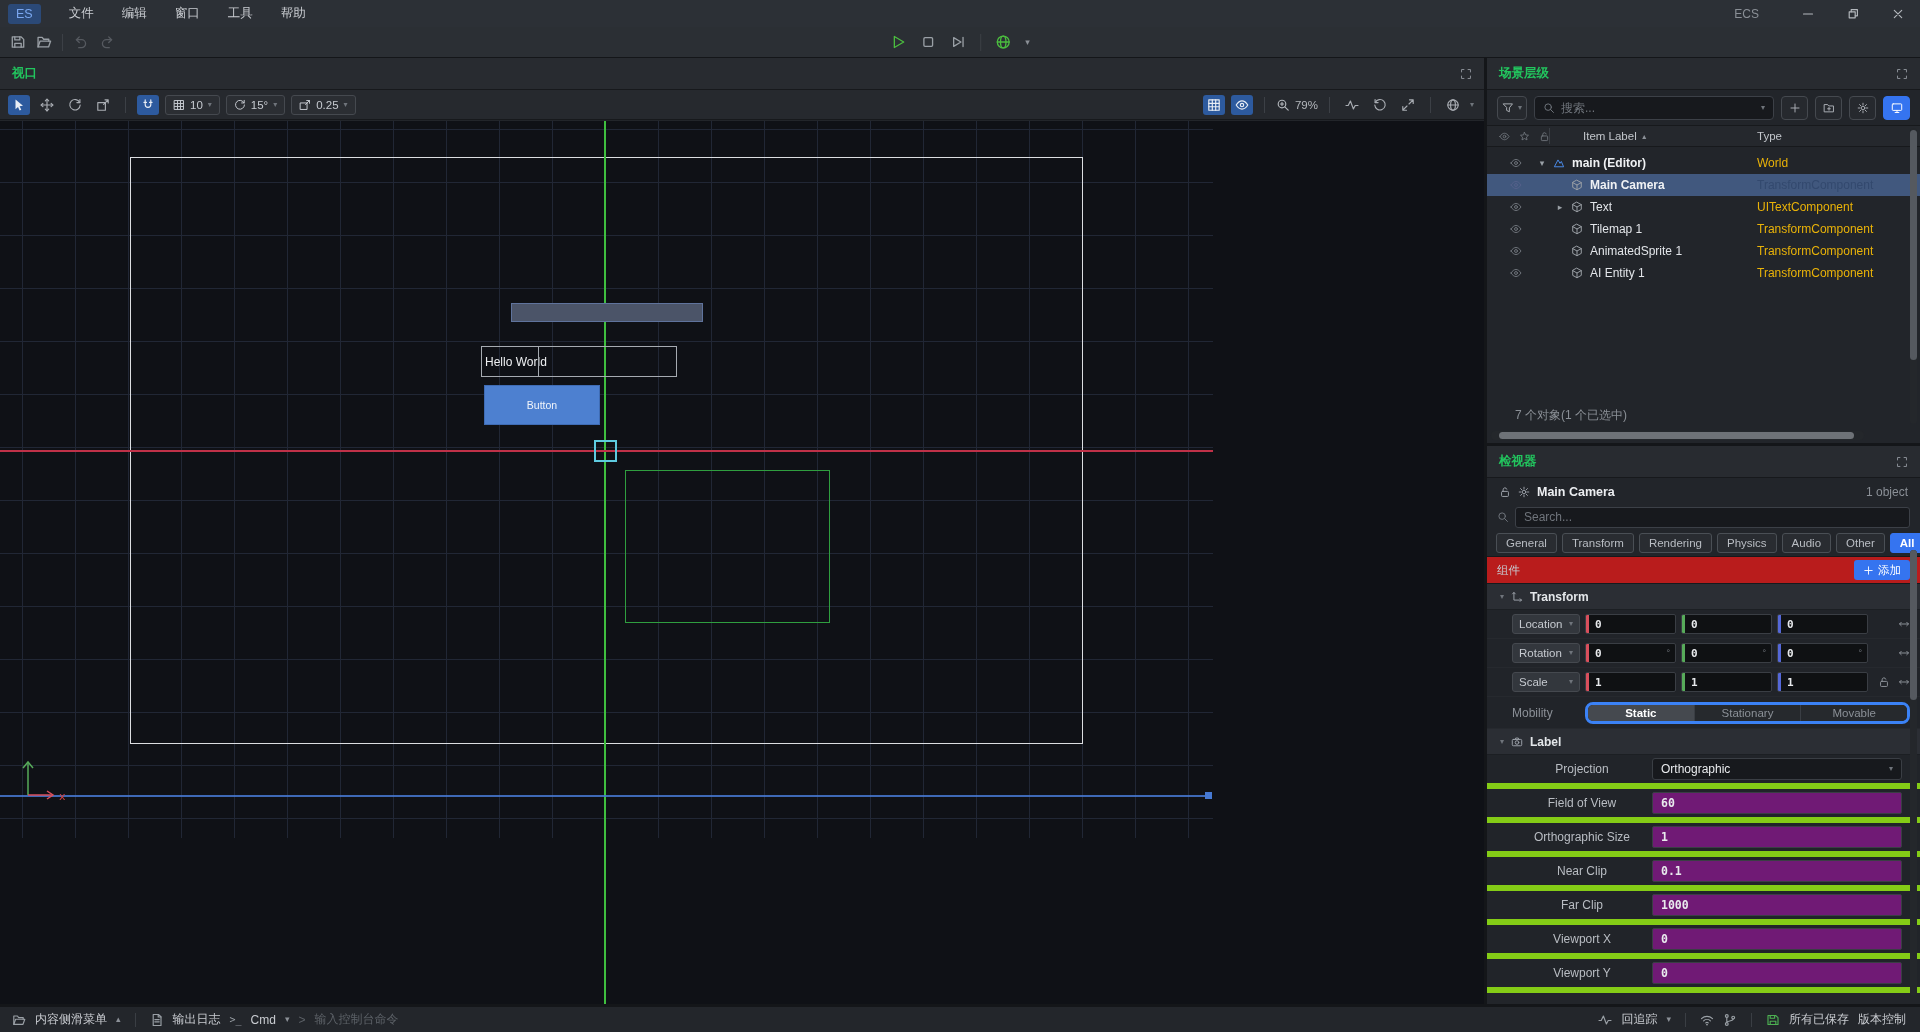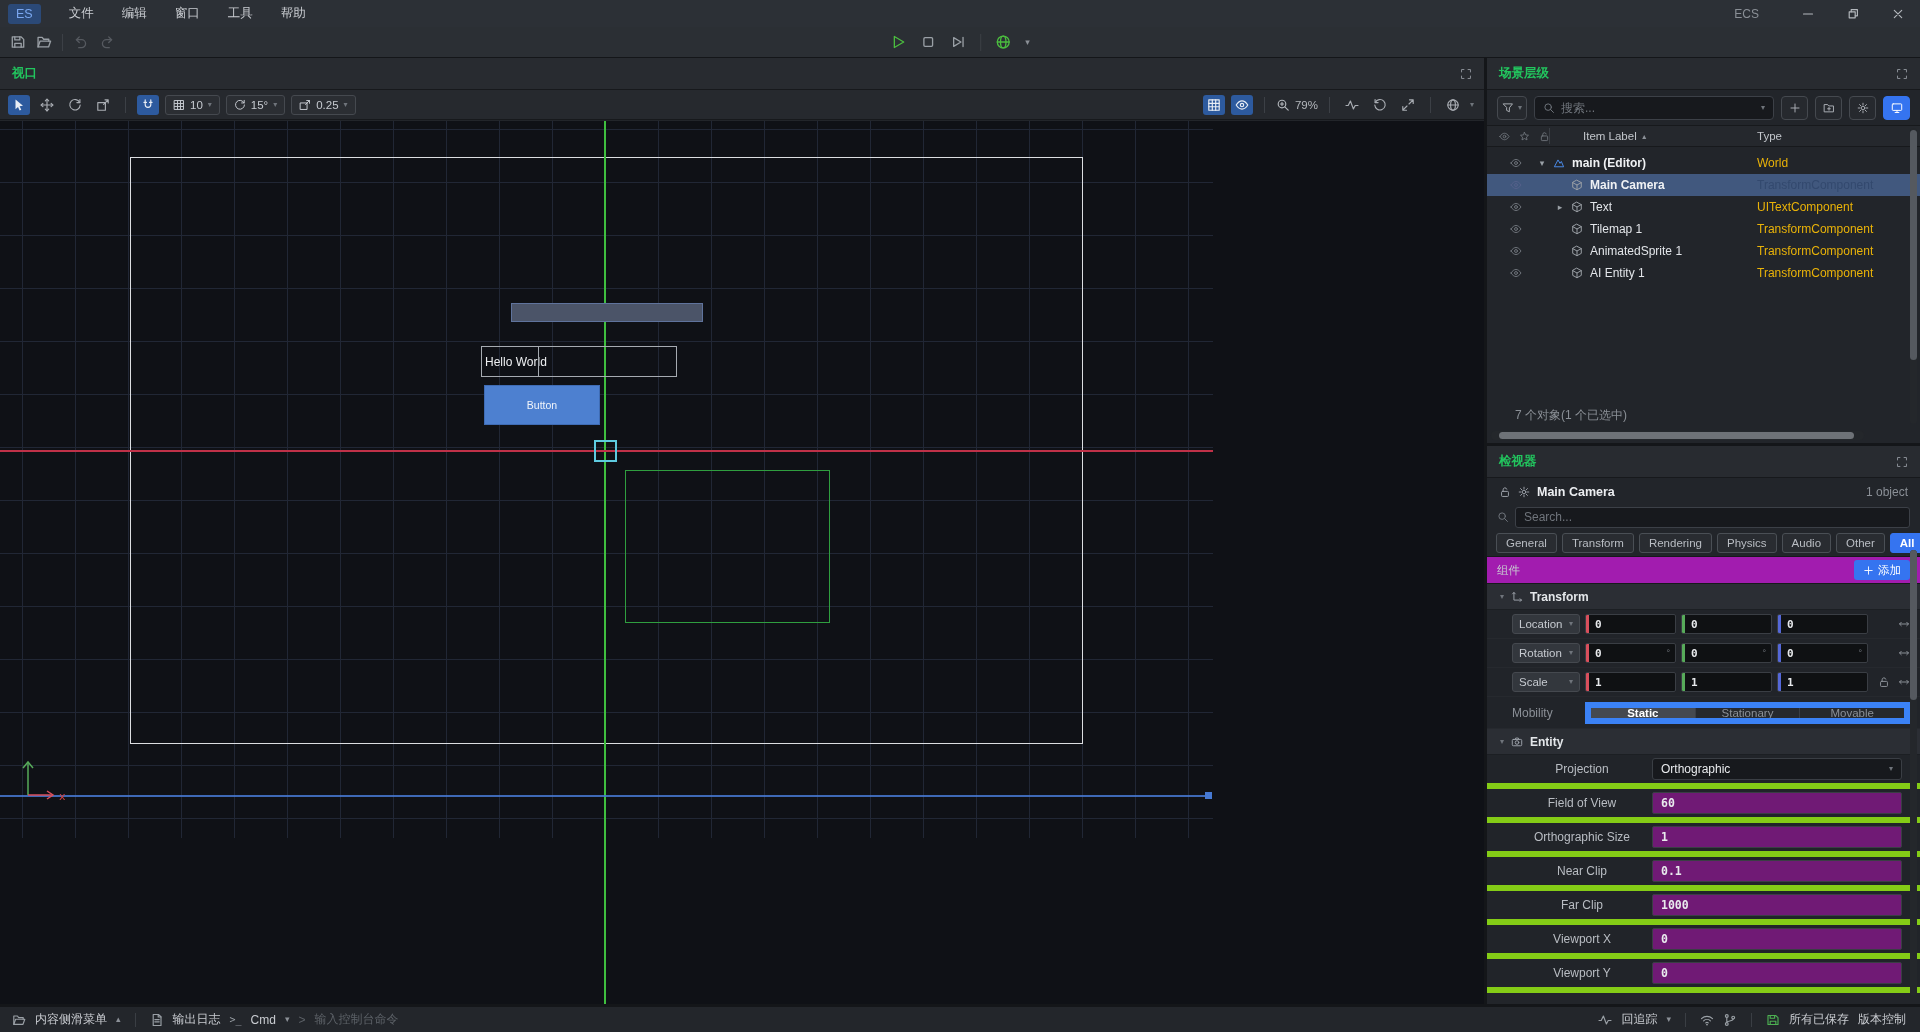--- a/index.html
+++ b/index.html
@@ -112,35 +112,35 @@
   .ins-obj{height:27px;display:flex;align-items:center;gap:7px;padding:0 12px;color:#9aa0a8;}
   .ins-obj .name{font-weight:bold;font-size:12.5px;color:#eceef1;}
   .ins-obj .count{margin-left:auto;color:#8b9097;font-size:12px;}
   .ins-search{height:24px;display:flex;align-items:center;gap:6px;padding:0 10px;color:#6f747b;}
   .ins-search .box{flex:1;height:21px;border:1px solid #3c4047;border-radius:3px;background:#17191d;display:flex;align-items:center;padding:0 8px;}
   .ins-search input{flex:1;background:transparent;border:none;outline:none;color:#c9ccd1;font-size:12px;font-family:inherit;}
   .ins-search input::placeholder{color:#6f747b;}
   .ins-tabs{height:27px;display:flex;align-items:center;gap:5px;padding:0 9px;}
   .ins-tab{height:20px;border:1px solid #4a4f55;border-radius:3px;background:#292c31;color:#b9bdc3;font-size:11.5px;padding:0 9px;display:flex;align-items:center;}
   .ins-tab.active{background:var(--accent-blue);border-color:var(--accent-blue);color:#fff;font-weight:bold;}
-  .ins-comp{height:28px;background:#a21caf;border-top:1px solid #17191c;border-bottom:1px solid #17191c;display:flex;align-items:center;padding:0 10px;font-size:11.5px;color:#c6cad0;}
+  .ins-comp{height:28px;background:#b91c1c;border-top:1px solid #17191c;border-bottom:1px solid #17191c;display:flex;align-items:center;padding:0 10px;font-size:11.5px;color:#c6cad0;}
   .add-btn{margin-left:auto;height:20px;background:var(--accent-blue);border-radius:3px;color:#fff;display:flex;align-items:center;gap:4px;padding:0 9px;font-size:11.5px;}
   .sec-header{height:26px;background:#2b2e34;border-bottom:1px solid #1c1f23;display:flex;align-items:center;gap:7px;padding:0 13px;font-size:12px;font-weight:bold;color:#e4e7ea;}
   .sec-header .sic{color:#9aa0a8;}
   .t-row{height:29px;display:flex;align-items:center;padding:0 8px 0 25px;border-bottom:1px solid #26292e;background:#212429;}
   .t-name{width:68px;height:20px;background:#33373d;border:1px solid #45494f;border-radius:3px;display:flex;align-items:center;justify-content:space-between;padding:0 6px;font-size:11.5px;color:#c6cad0;flex:none;}
   .t-input{flex:1;height:20px;margin-left:5px;background:#0f1113;border:1px solid #3a3e44;border-radius:2px;display:flex;align-items:center;overflow:hidden;}
   .t-input .bar{width:3px;height:100%;flex:none;}
   .bar.r{background:var(--axis-red);} .bar.g{background:var(--axis-green);} .bar.b{background:var(--axis-blue);}
   .t-input .val{font-family:"DejaVu Sans Mono",monospace;font-weight:bold;font-size:11px;color:#e8eaed;margin-left:6px;flex:1;}
   .t-input .suf{color:#6f747b;font-size:9px;margin-right:5px;}
   .t-trail{width:44px;flex:none;display:flex;justify-content:flex-end;align-items:center;gap:8px;color:#8b9097;padding-right:2px;}
   .mob-row{height:32px;display:flex;align-items:center;padding:0 10px 0 25px;background:#212429;border-bottom:1px solid #26292e;}
   .mob-label{width:73px;color:#8b9097;font-size:12px;flex:none;}
-  .seg{flex:1;height:22px;display:flex;border:6px solid #3b82f6;border-radius:0;overflow:hidden;}
+  .seg{flex:1;height:22px;display:flex;border:3px solid #3b82f6;border-radius:8px;overflow:hidden;}
   .seg div{flex:1;display:flex;align-items:center;justify-content:center;font-size:11.5px;color:#8b9097;background:#26292d;border-left:1px solid #3a3e44;}
   .seg div:first-child{border-left:none;}
   .seg div.active{background:#45494f;color:#fff;font-weight:bold;}
   .c-row{height:34px;display:flex;align-items:center;padding:0 18px 0 25px;border-bottom:6px solid #84cc16;background:#212429;text-align:center;}
   .c-label{width:140px;font-size:12px;color:#b9bdc3;flex:none;}
   .c-ctrl{flex:1;height:22px;display:flex;align-items:center;}
   .c-select{background:#17191d;border:1px solid #3a3e44;border-radius:3px;justify-content:space-between;padding:0 8px;font-size:12px;color:#e8eaed;}
   .c-input{background:#701a75;border:1px solid #3a3e44;border-radius:2px;padding:0 8px;font-family:"DejaVu Sans Mono",monospace;font-weight:bold;font-size:11.5px;color:#e8eaed;}
   .ins-vscroll{position:absolute;right:3px;top:104px;bottom:8px;width:7px;background:#24272b;border-radius:4px;}
   .ins-vscroll .thumb{position:absolute;left:0;top:0;width:7px;height:150px;background:#55595f;border-radius:4px;}
@@ -764,21 +764,21 @@
   </div>
   <div class="sec-header">
     <span class="mini-chev">▾</span>
     <span class="sic ic ic12">
         <svg viewBox="0 0 14 14">
           <rect x="1.5" y="4" width="11" height="7.4" rx="1.2"></rect>
           <circle cx="7" cy="7.6" r="2.1"></circle>
           <path d="M4.6 4 5.5 2.4h3L9.4 4"></path>
         </svg>
       </span>
-    <span>Entity</span>
+    <span>Label</span>
   </div>
   <div>
       <div class="c-row">
         <span class="c-label">Projection</span>
         <div class="c-ctrl c-select">
           <span>Orthographic</span>
           <span class="mini-chev">▾</span>
         </div>
       </div>
       <div class="c-row">

